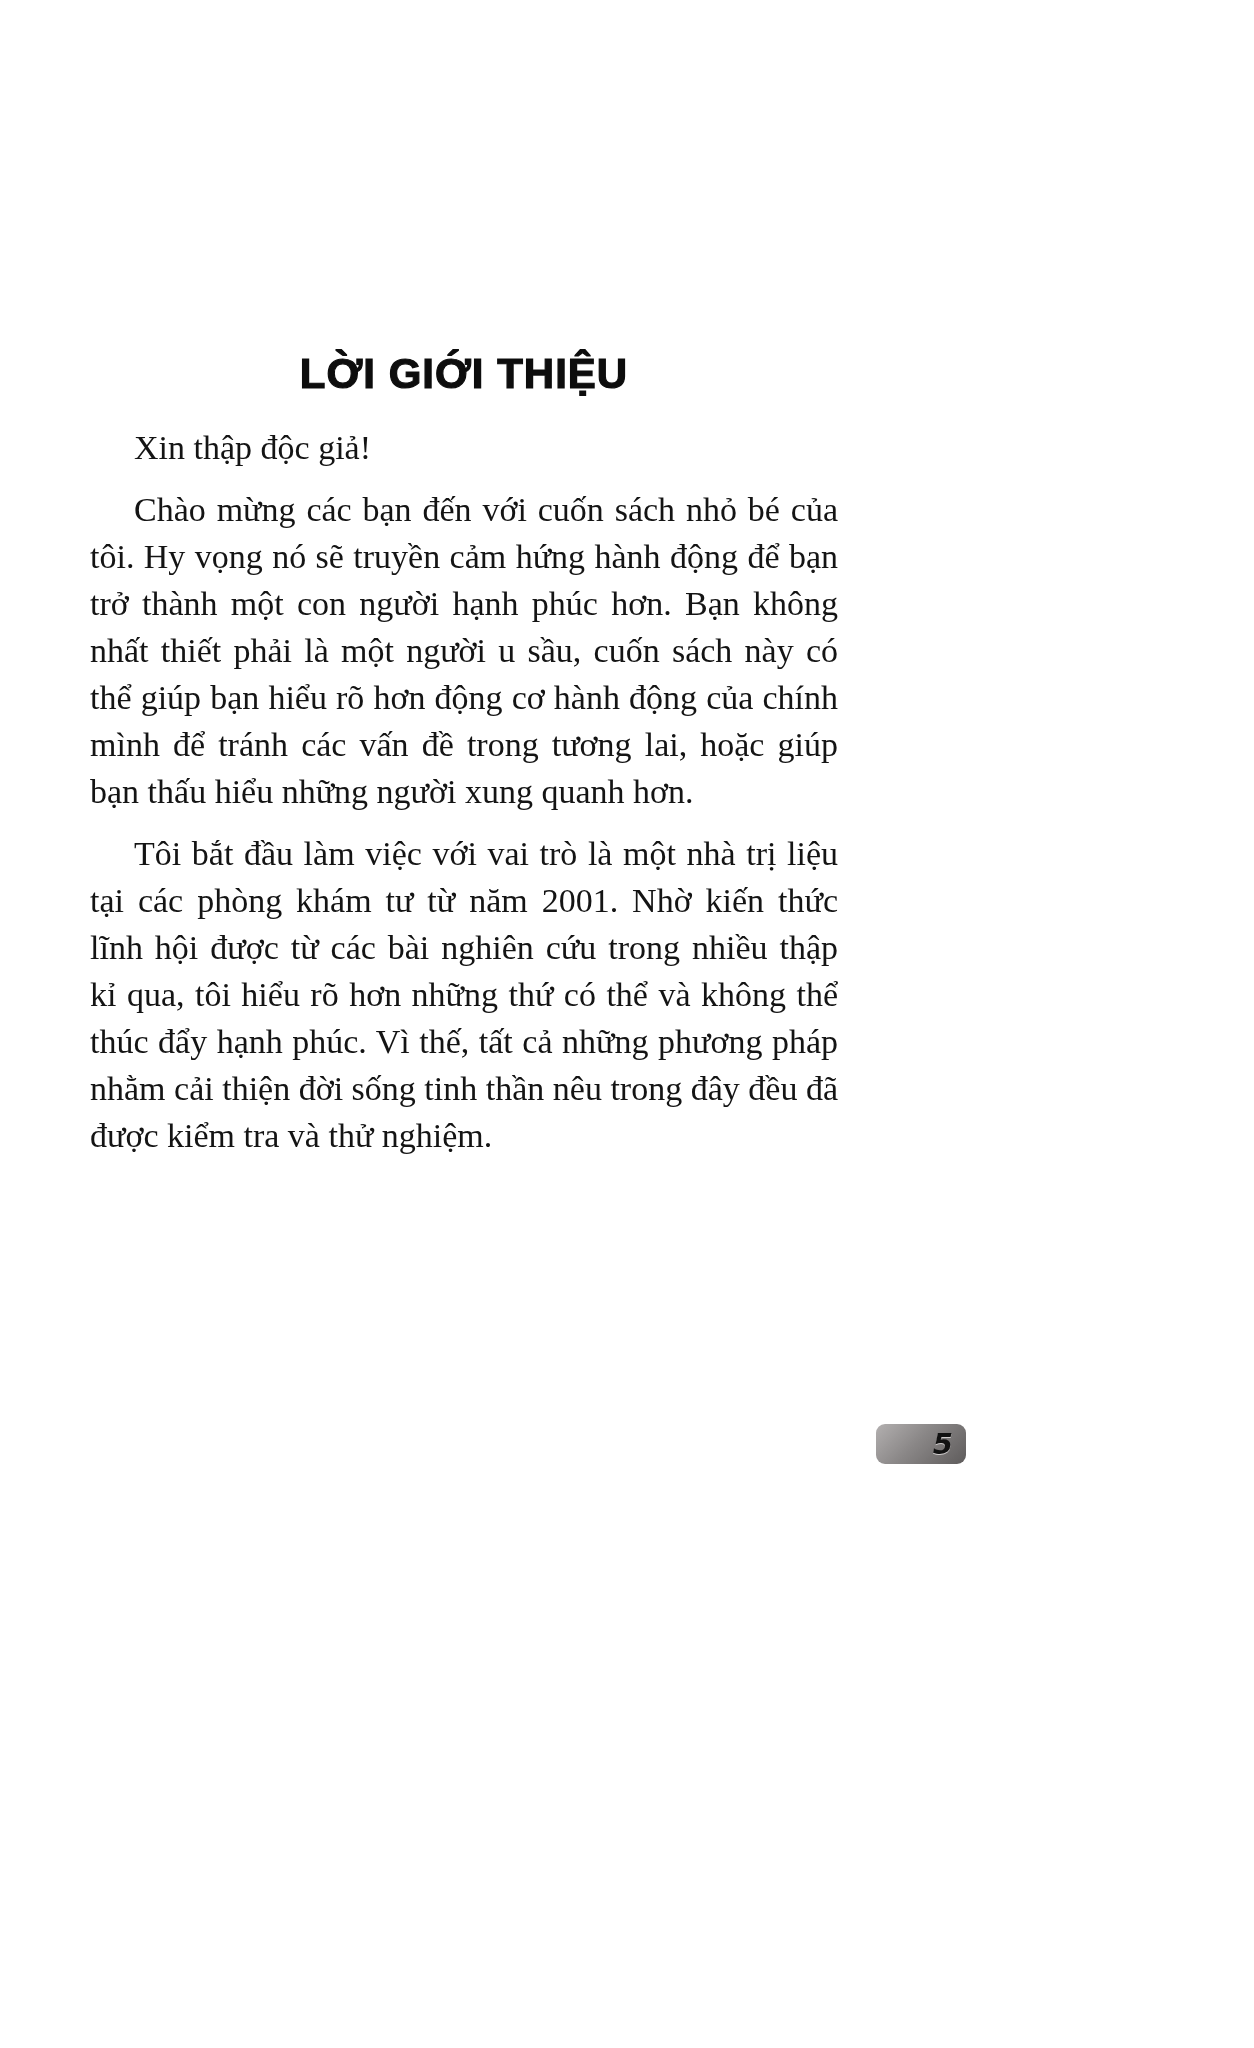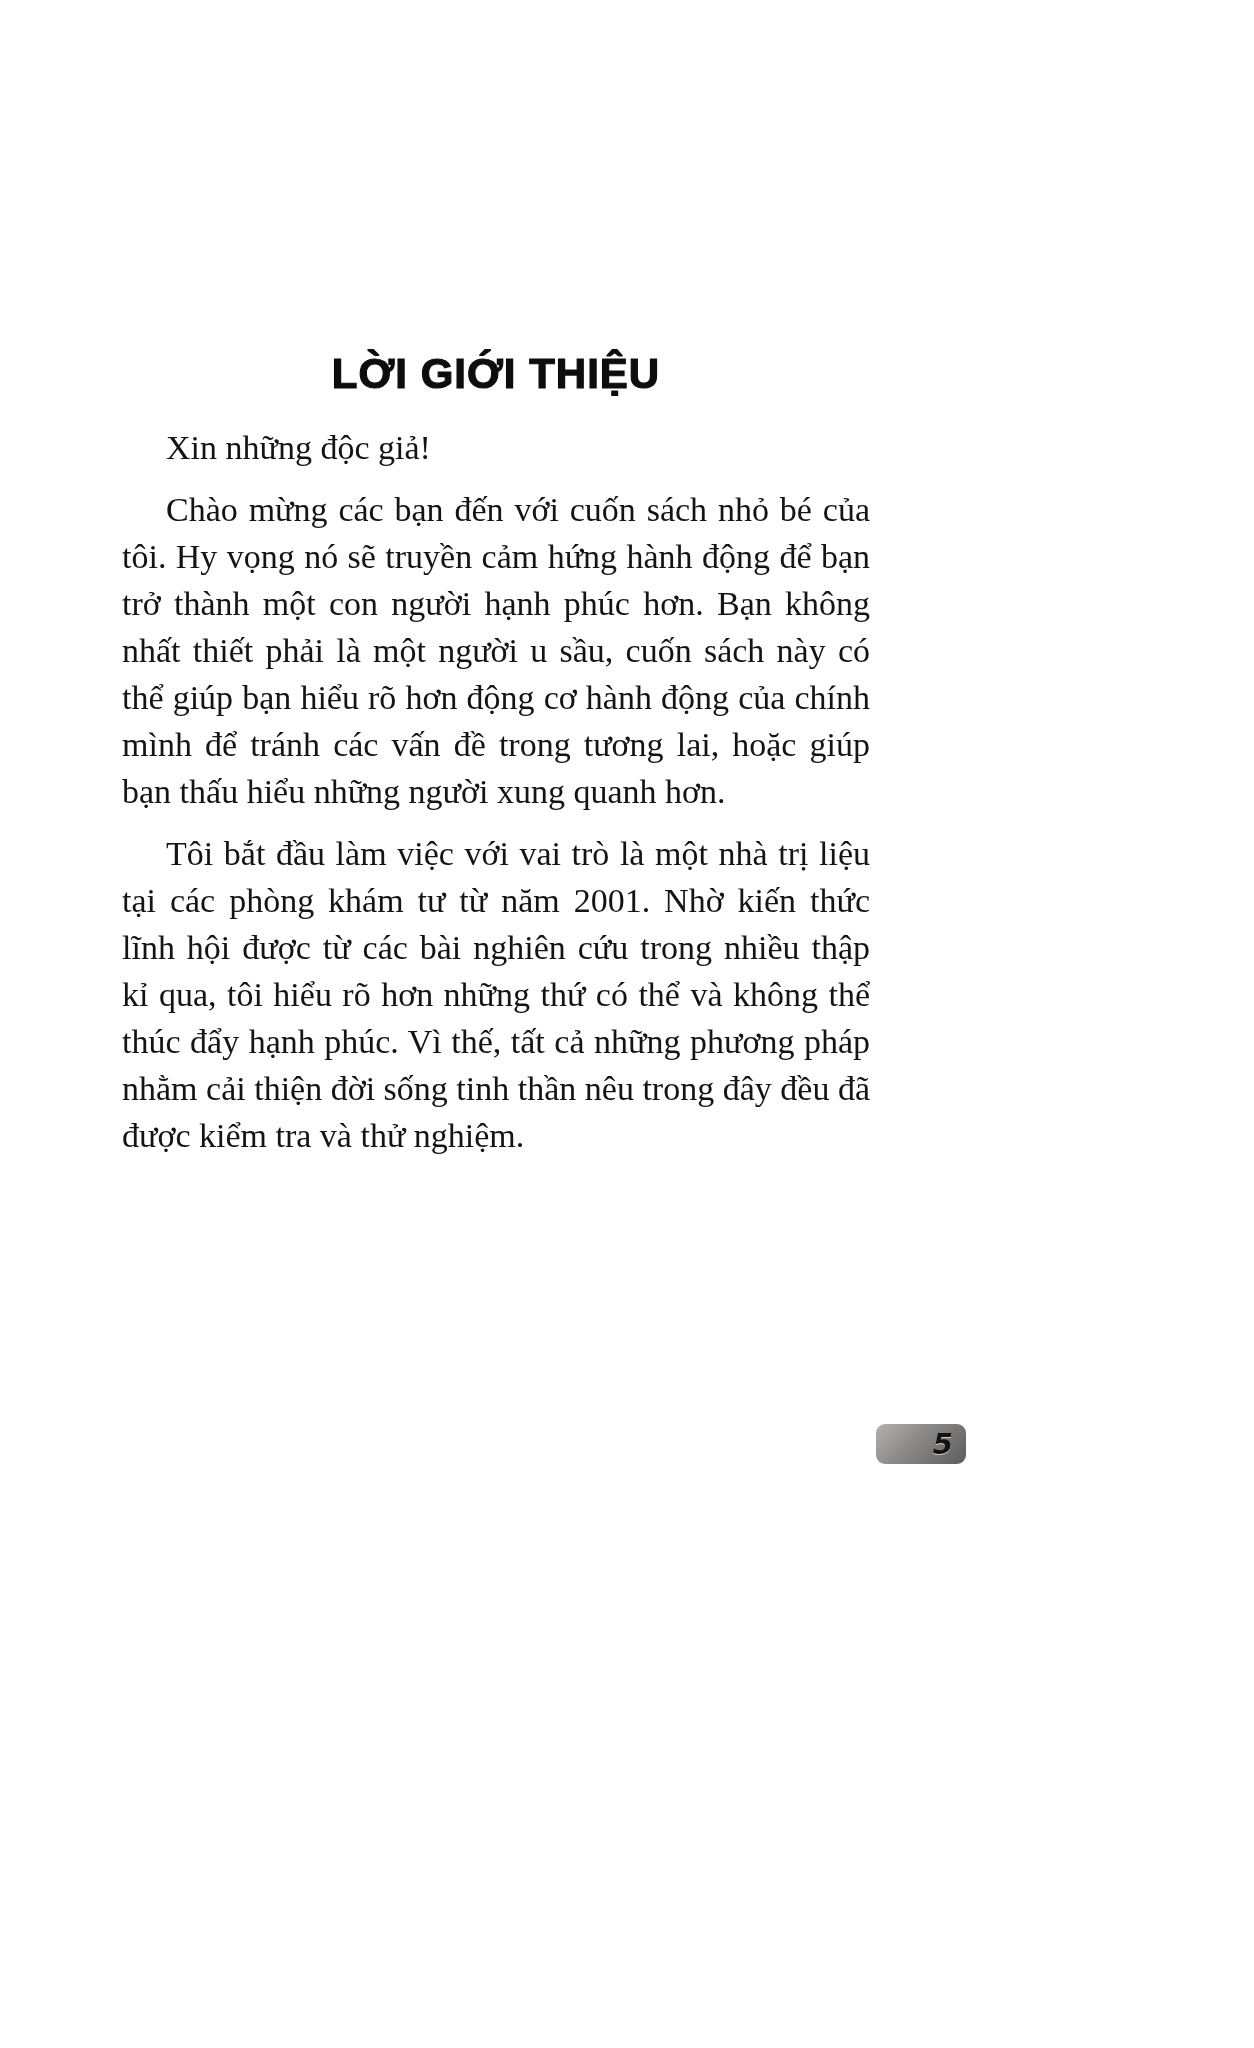--- a/index.html
+++ b/index.html
@@ -18,21 +18,20 @@
   .page {
     position: absolute;
     inset: 0;
     background: #ffffff;
   }
   .content {
     position: absolute;
     left: 90px;
     top: 350px;
     width: 748px;
-    margin-left: 32px;
   }
   .title {
     font-family: "Liberation Sans", "DejaVu Sans", sans-serif;
     font-weight: bold;
     -webkit-text-stroke: 1.2px #0d0d0d;
     font-size: 42px;
     line-height: 48px;
     letter-spacing: 1px;
     text-align: center;
     color: #0d0d0d;
@@ -74,21 +73,21 @@
 </style>
 </head>
 <body>
 
 <div class="page">
 
   <div class="content">
 
     <h1 class="title">LỜI GIỚI THIỆU</h1>
 
-    <p class="para greeting">Xin những độc giả!</p>
+    <p class="para greeting">Xin thập độc giả!</p>
 
     <p class="para">Chào mừng các bạn đến với cuốn sách nhỏ bé của tôi. Hy vọng nó sẽ truyền cảm hứng hành động để bạn trở thành một con người hạnh phúc hơn. Bạn không nhất thiết phải là một người u sầu, cuốn sách này có thể giúp bạn hiểu rõ hơn động cơ hành động của chính mình để tránh các vấn đề trong tương lai, hoặc giúp bạn thấu hiểu những người xung quanh hơn.</p>
 
 
     <p class="para">Tôi bắt đầu làm việc với vai trò là một nhà trị liệu tại các phòng khám tư từ năm 2001. Nhờ kiến thức lĩnh hội được từ các bài nghiên cứu trong nhiều thập kỉ qua, tôi hiểu rõ hơn những thứ có thể và không thể thúc đẩy hạnh phúc. Vì thế, tất cả những phương pháp nhằm cải thiện đời sống tinh thần nêu trong đây đều đã được kiểm tra và thử nghiệm.</p>
 
   </div>
 
   <div class="page-badge">
     <span class="page-number">5</span>

